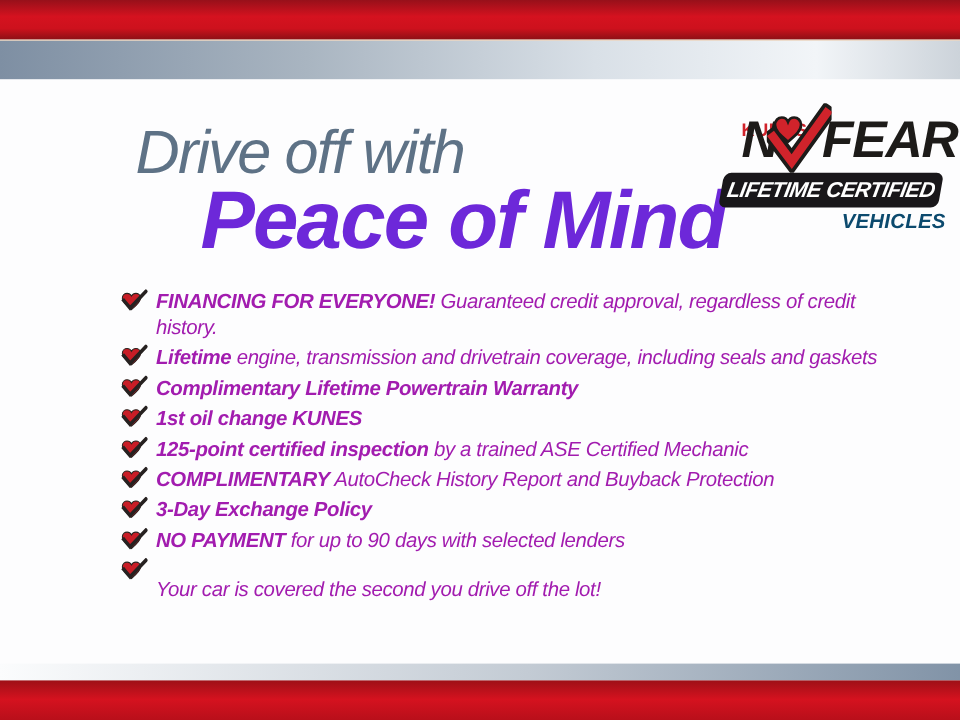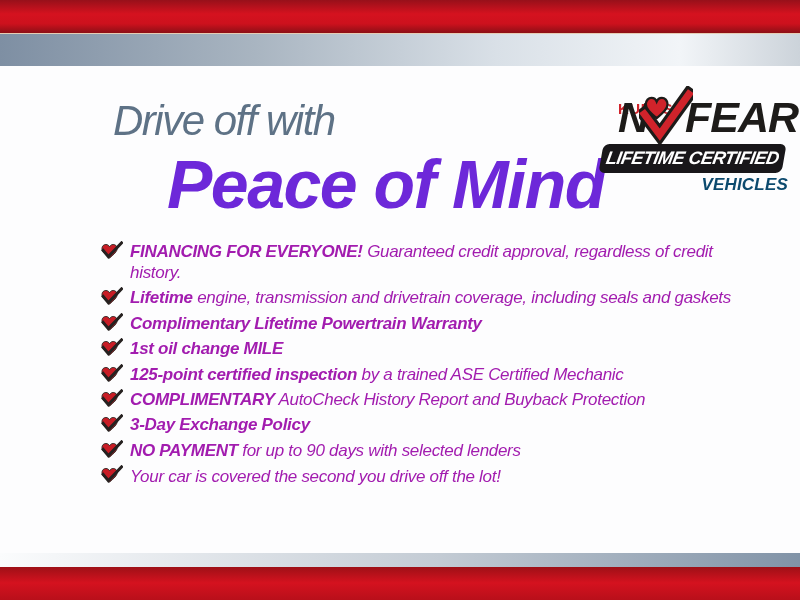--- a/index.html
+++ b/index.html
@@ -14,21 +14,21 @@
     border-bottom:1px solid #e6cdb4;}
   .band-silver-top{top:34px;height:32px;
     background:linear-gradient(to right,#7e8fa3 0%,#a9b5c1 32%,#d9e0e7 62%,#f2f5f8 85%,#ccd3da 100%);}
   .band-silver-bottom{top:553px;height:14px;
     background:linear-gradient(to right,#fbfcfd 0%,#c3cbd4 55%,#8193a7 100%);}
   .band-red-bottom{top:567px;height:33px;
     background:linear-gradient(to bottom,#9e1017 0%,#d5121f 48%,#b80f1a 100%);}
 
   
   .h-line1{position:absolute;left:113px;top:97px;
-    font-size:42px;font-style:italic;font-weight:400;letter-spacing:-1.5px;
+    font-size:51px;font-style:italic;font-weight:400;letter-spacing:-1.5px;
     color:#5e7286;white-space:nowrap;}
   .h-line2{position:absolute;left:167px;top:145px;
     font-size:68px;font-style:italic;font-weight:700;letter-spacing:-1.5px;
     color:#6d28d9;white-space:nowrap;}
 
   
   .logo{position:absolute;left:590px;top:84px;width:205px;height:118px;}
   .logo-kunes{position:absolute;left:28px;top:16px;font-size:15px;font-weight:700;
     color:#d0232b;letter-spacing:.5px;text-align:right;}
   .logo-n{position:absolute;left:28px;top:12px;font-size:43px;line-height:1;
@@ -43,21 +43,21 @@
     letter-spacing:-.5px;white-space:nowrap;}
   .logo-vehicles{position:absolute;right:7px;top:91px;font-size:17px;font-weight:700;
     font-style:italic;color:#0c4a6e;letter-spacing:.2px;}
 
   
   .benefits{position:absolute;left:100px;top:241px;width:660px;margin:0;padding:0;list-style:none;}
   .benefits li{display:flex;align-items:flex-start;margin-bottom:4.4px;
     font-size:17px;font-style:italic;line-height:21px;color:#a21caf;letter-spacing:-.3px;}
   .benefits .check{width:23px;height:20px;flex:0 0 23px;margin:0 7px 0 0;}
   .benefits b{font-weight:700;}
-  .benefits .sub{font-weight:400;margin-top:1px;}
+  .benefits .sub{font-weight:400;margin-top:16px;}
   .btxt{white-space:normal;}
 </style>
 </head>
 <body>
 
 <div class="page">
 
   <div class="band band-red-top"></div>
   <div class="band band-silver-top"></div>
   <div class="band band-silver-bottom"></div>
@@ -110,21 +110,21 @@
       <div class="btxt"><b class="bb">Complimentary Lifetime Powertrain Warranty</b><span class="br"></span>
         
       </div>
     </li>
 
     <li>
       <svg class="check" viewBox="0 0 26 22" aria-hidden="true">
         <path d="M10.8 19 C5.6 14.6 2.2 11.6 2.2 8.2 C2.2 5.4 4.3 3.6 6.7 3.6 C8.5 3.6 10 4.7 10.8 6.2 C11.6 4.7 13.1 3.6 14.9 3.6 C17.3 3.6 19.4 5.4 19.4 8.2 C19.4 11.6 16 14.6 10.8 19 Z" fill="#c81d26" stroke="#2a2420" stroke-width="1"></path>
         <path d="M3.6 10.4 L9.5 17.4 L24.4 1.8" fill="none" stroke="#262120" stroke-width="3.4" stroke-linecap="square"></path>
       </svg>
-      <div class="btxt"><b class="bb">1st oil change MILE</b><span class="br"></span>
+      <div class="btxt"><b class="bb">1st oil change KUNES</b><span class="br"></span>
         
       </div>
     </li>
 
     <li>
       <svg class="check" viewBox="0 0 26 22" aria-hidden="true">
         <path d="M10.8 19 C5.6 14.6 2.2 11.6 2.2 8.2 C2.2 5.4 4.3 3.6 6.7 3.6 C8.5 3.6 10 4.7 10.8 6.2 C11.6 4.7 13.1 3.6 14.9 3.6 C17.3 3.6 19.4 5.4 19.4 8.2 C19.4 11.6 16 14.6 10.8 19 Z" fill="#c81d26" stroke="#2a2420" stroke-width="1"></path>
         <path d="M3.6 10.4 L9.5 17.4 L24.4 1.8" fill="none" stroke="#262120" stroke-width="3.4" stroke-linecap="square"></path>
       </svg>
       <div class="btxt"><b class="bb">125-point certified inspection</b><span class="br"> by a trained ASE Certified Mechanic</span>

